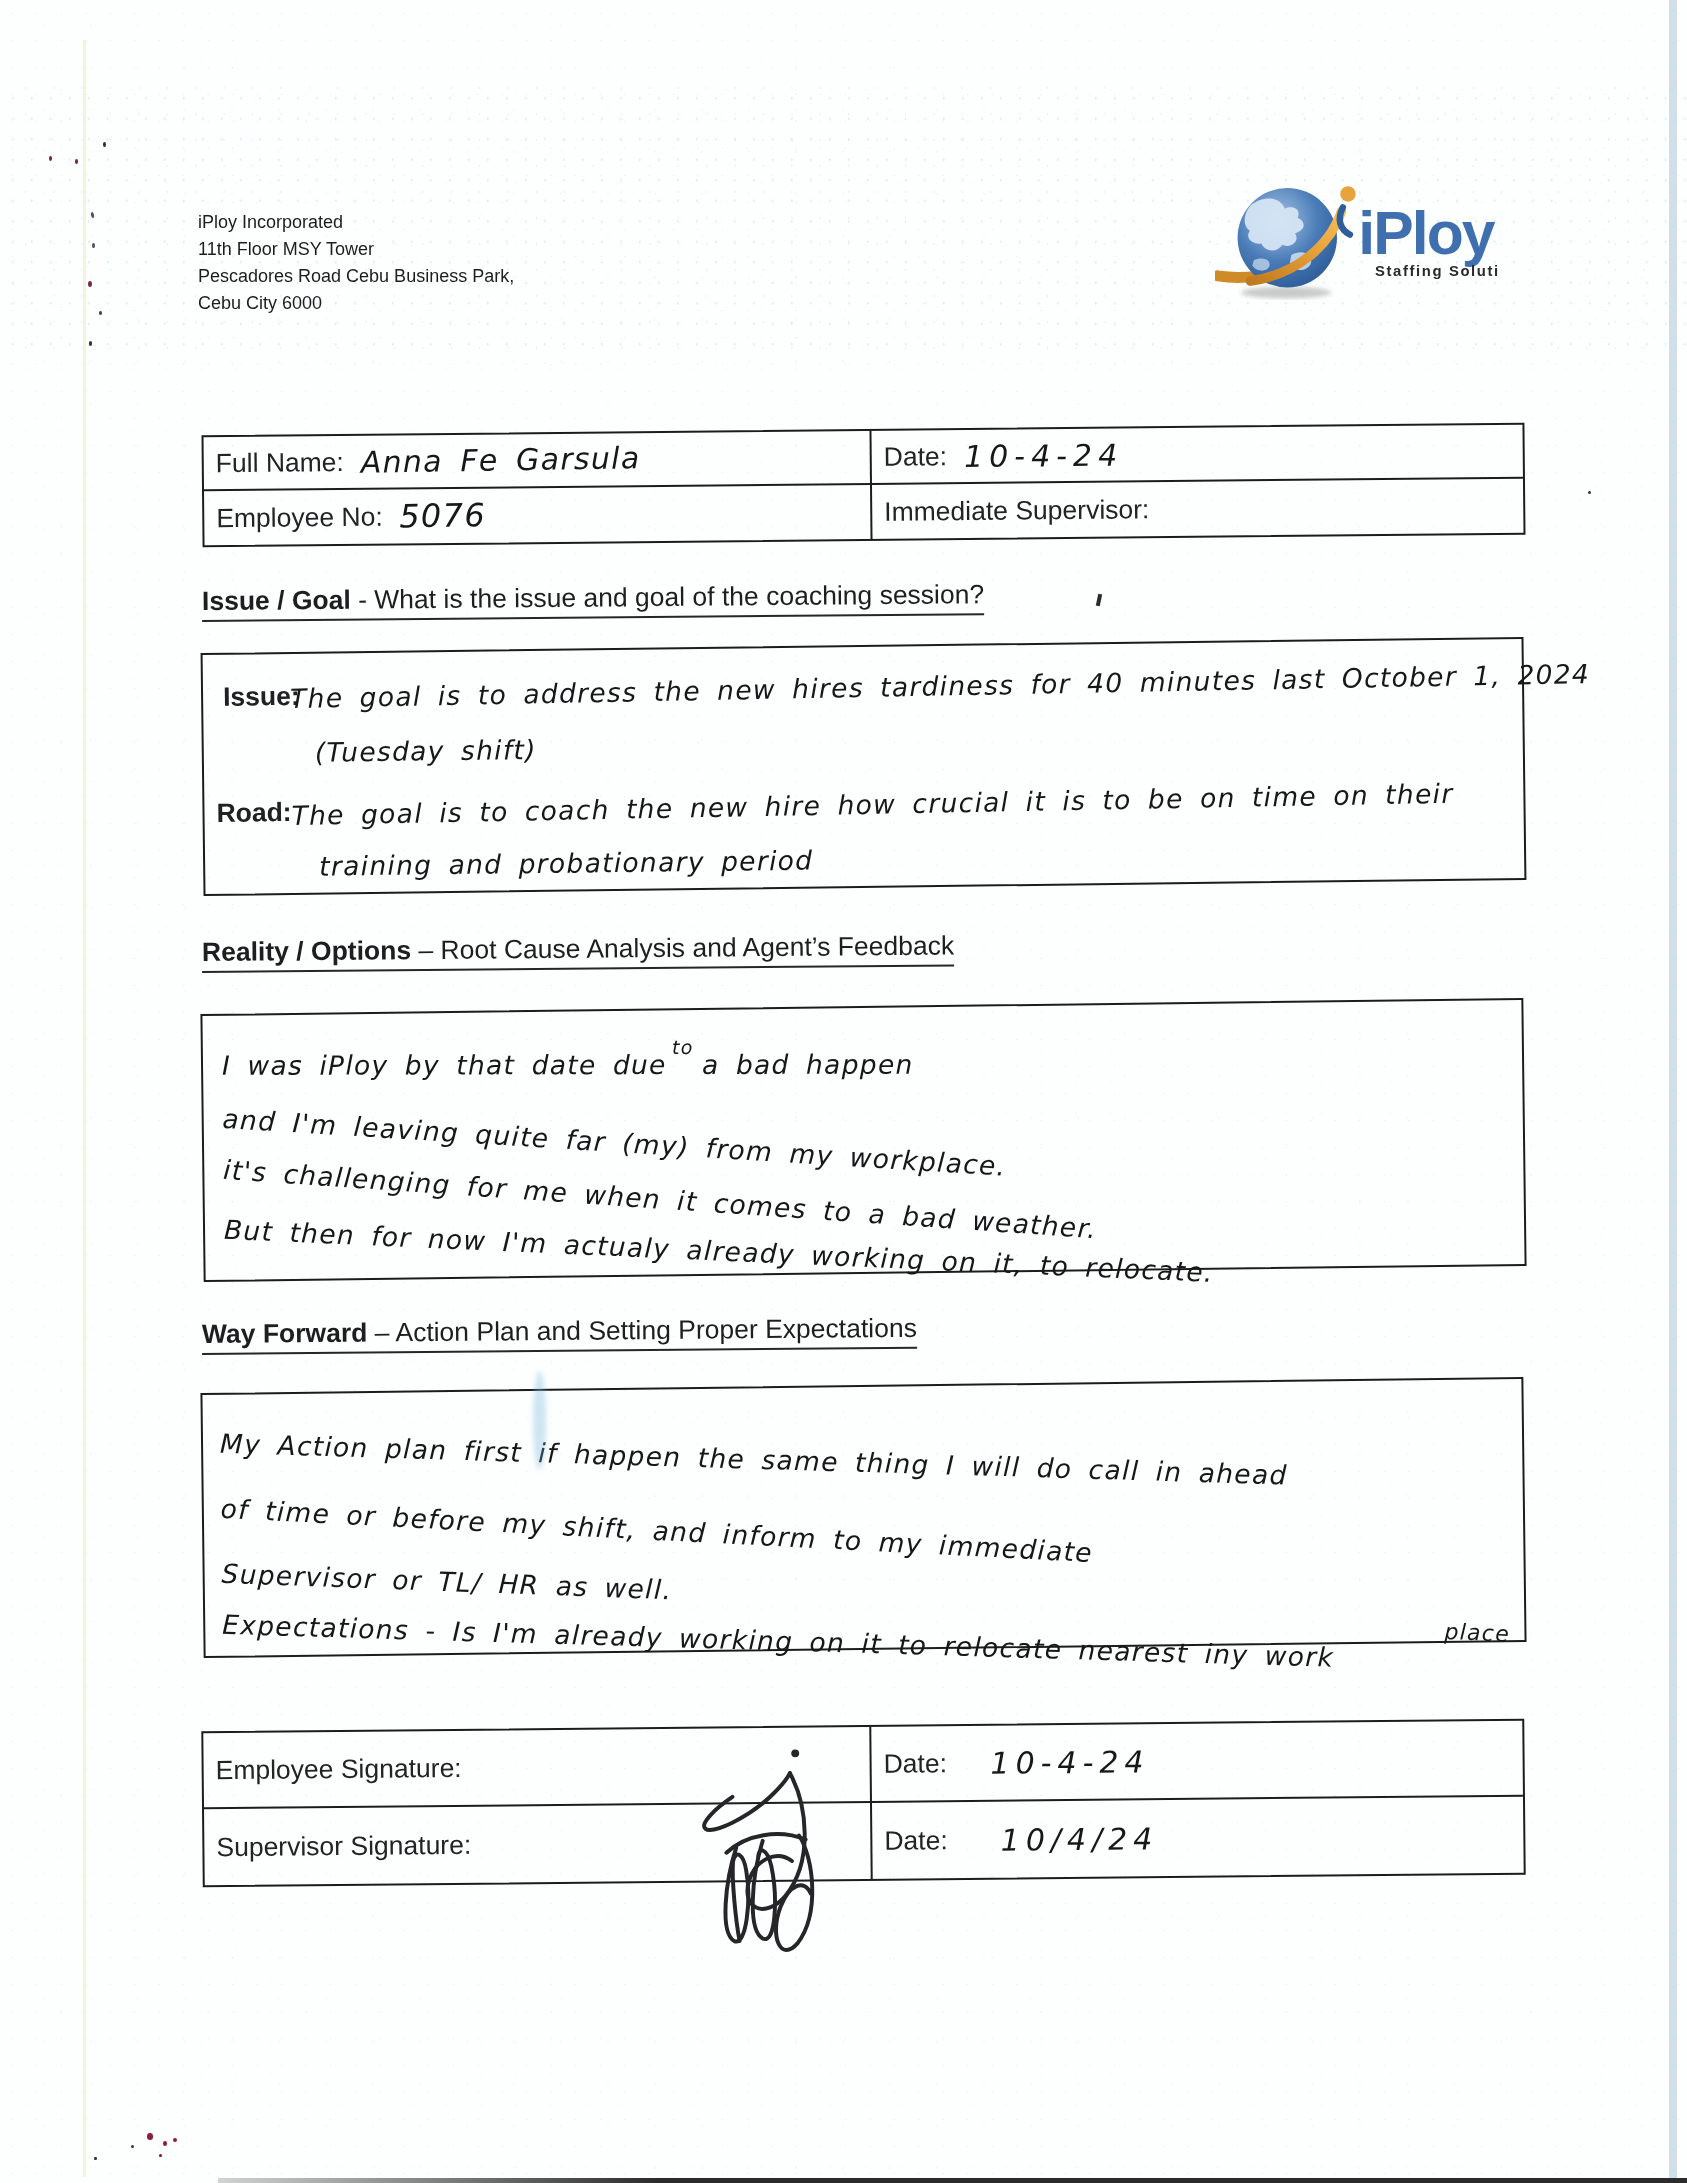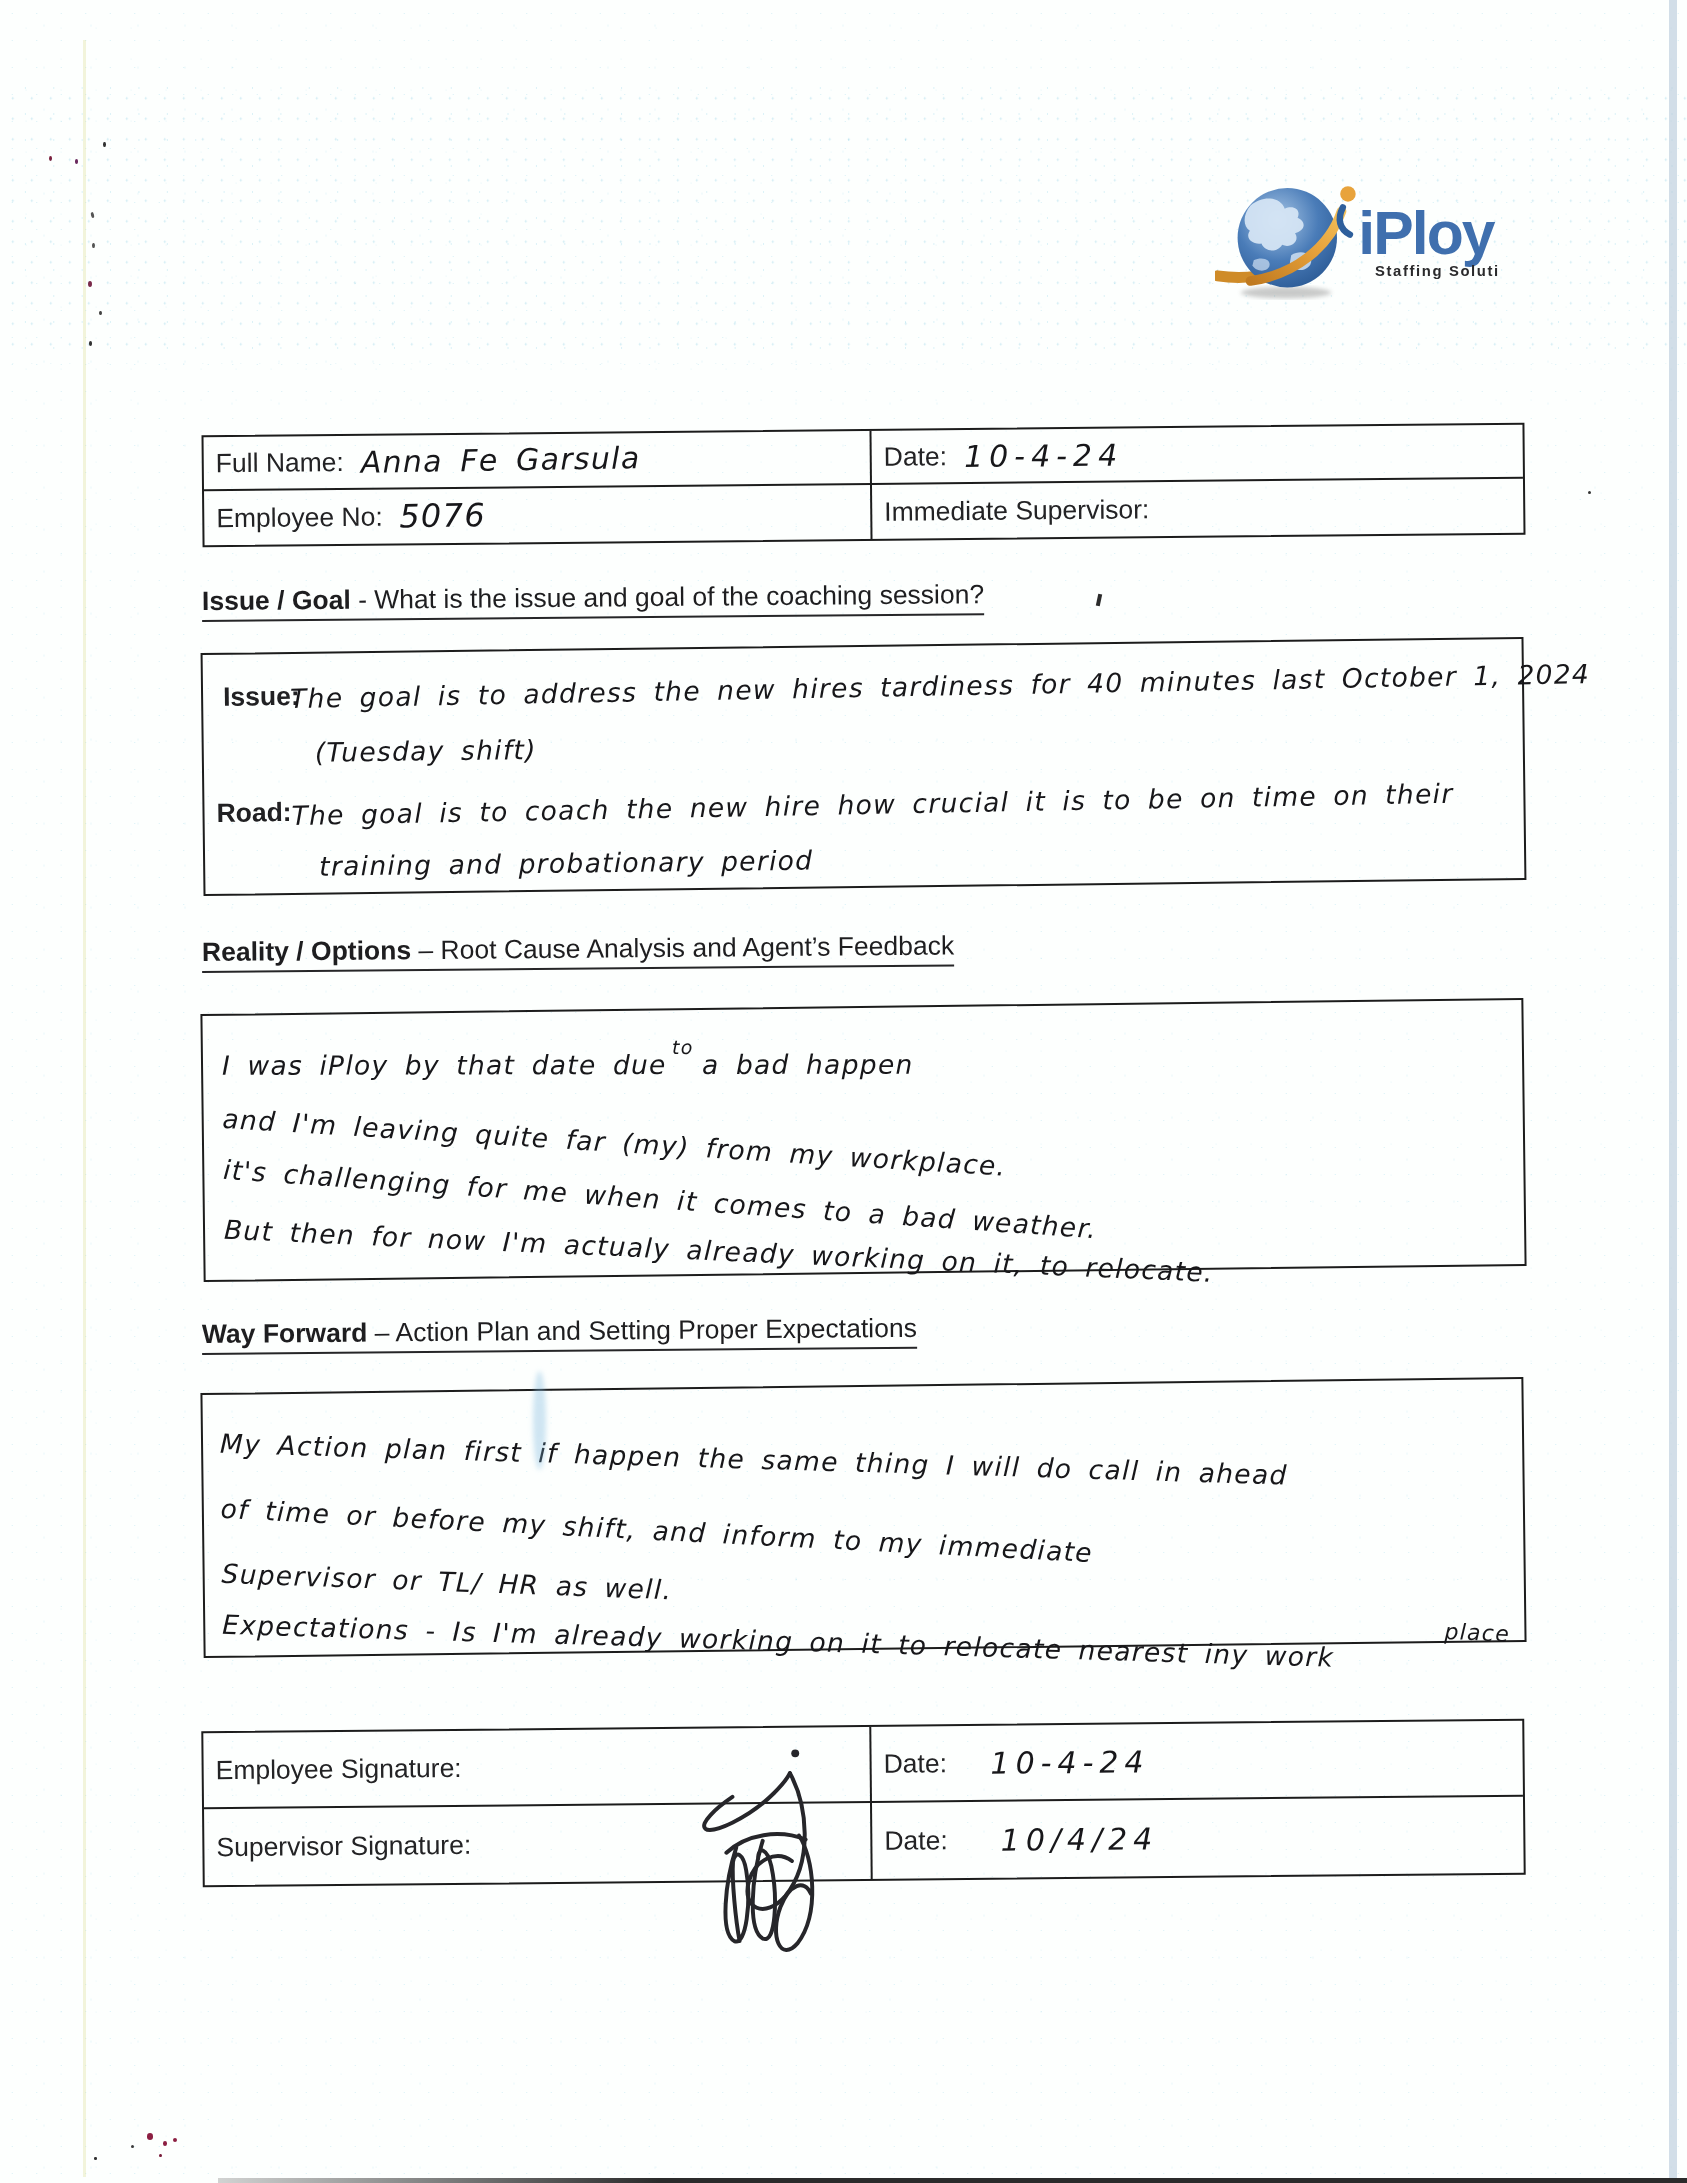--- a/index.html
+++ b/index.html
@@ -72,20 +72,26 @@
   .sig-svg{position:absolute;}
   svg text{font-family:"Liberation Sans", sans-serif;}
 </style>
 </head>
 <body>
 
 <div class="sheet">
 
   <div class="speckle-band"></div>
 
+  <div class="address">
+    <div>iPloy Incorporated</div>
+    <div>11th Floor MSY Tower</div>
+    <div>Pescadores Road Cebu Business Park,</div>
+    <div>Cebu City 6000</div>
+  </div>
 
   <div class="logo">
     <svg viewBox="0 0 440 200" width="284" height="130">
       <defs>
         <radialGradient id="globeGrad" cx="40%" cy="32%" r="75%">
           <stop offset="0%" stop-color="#a9c7e6"></stop>
           <stop offset="55%" stop-color="#4a7cb8"></stop>
           <stop offset="100%" stop-color="#2b5a95"></stop>
         </radialGradient>
         <linearGradient id="swooshGrad" x1="0" y1="1" x2="1" y2="0">

